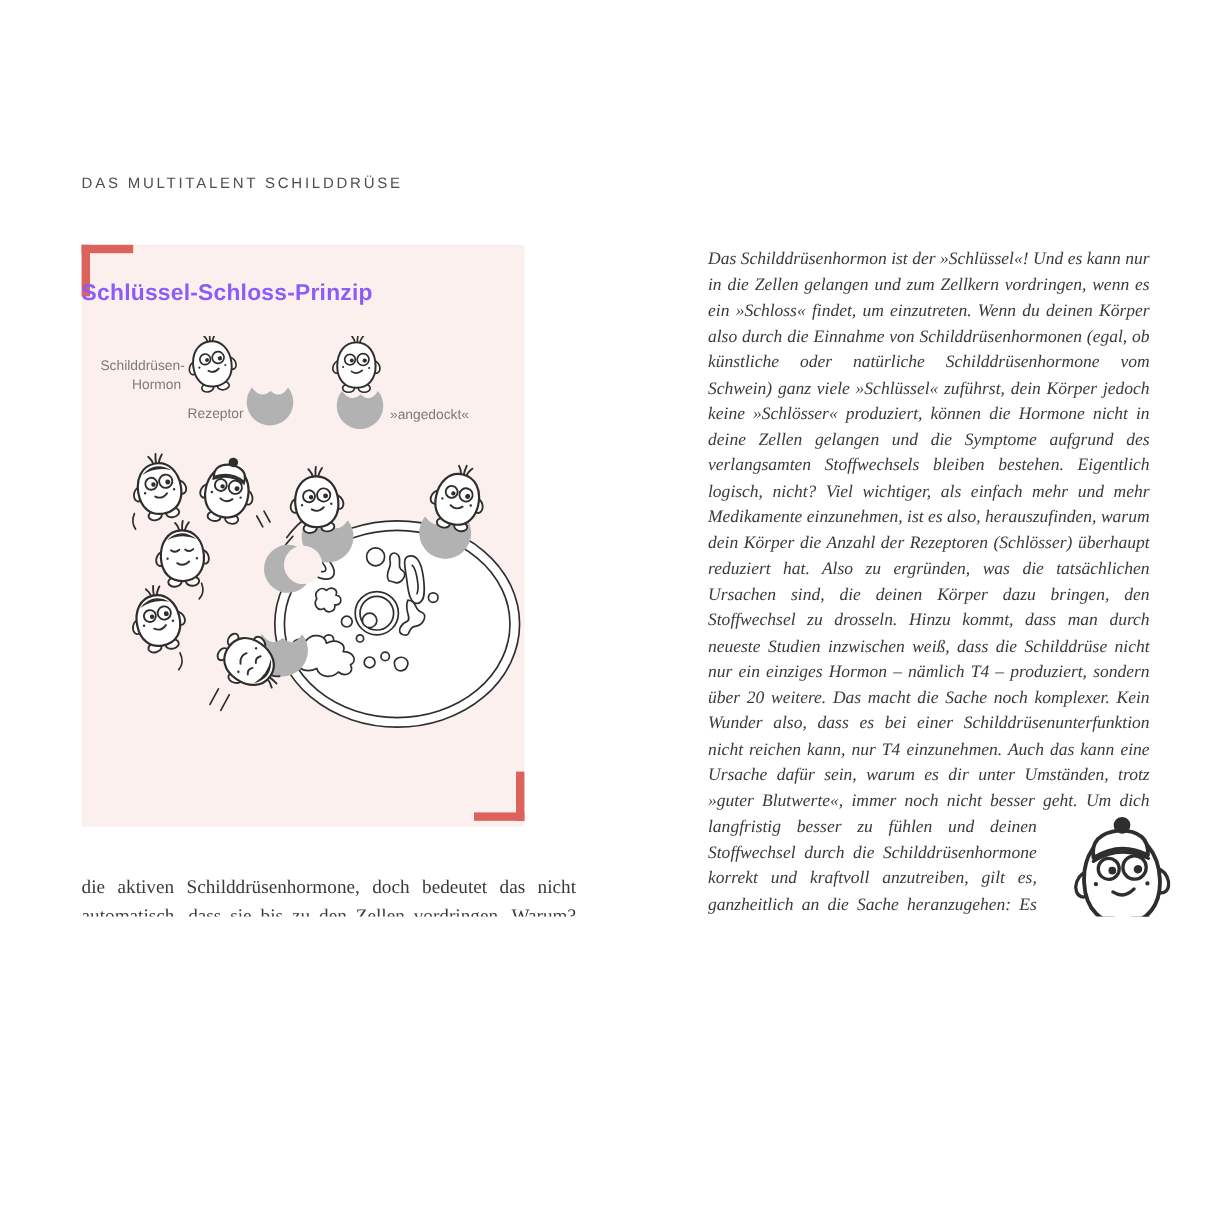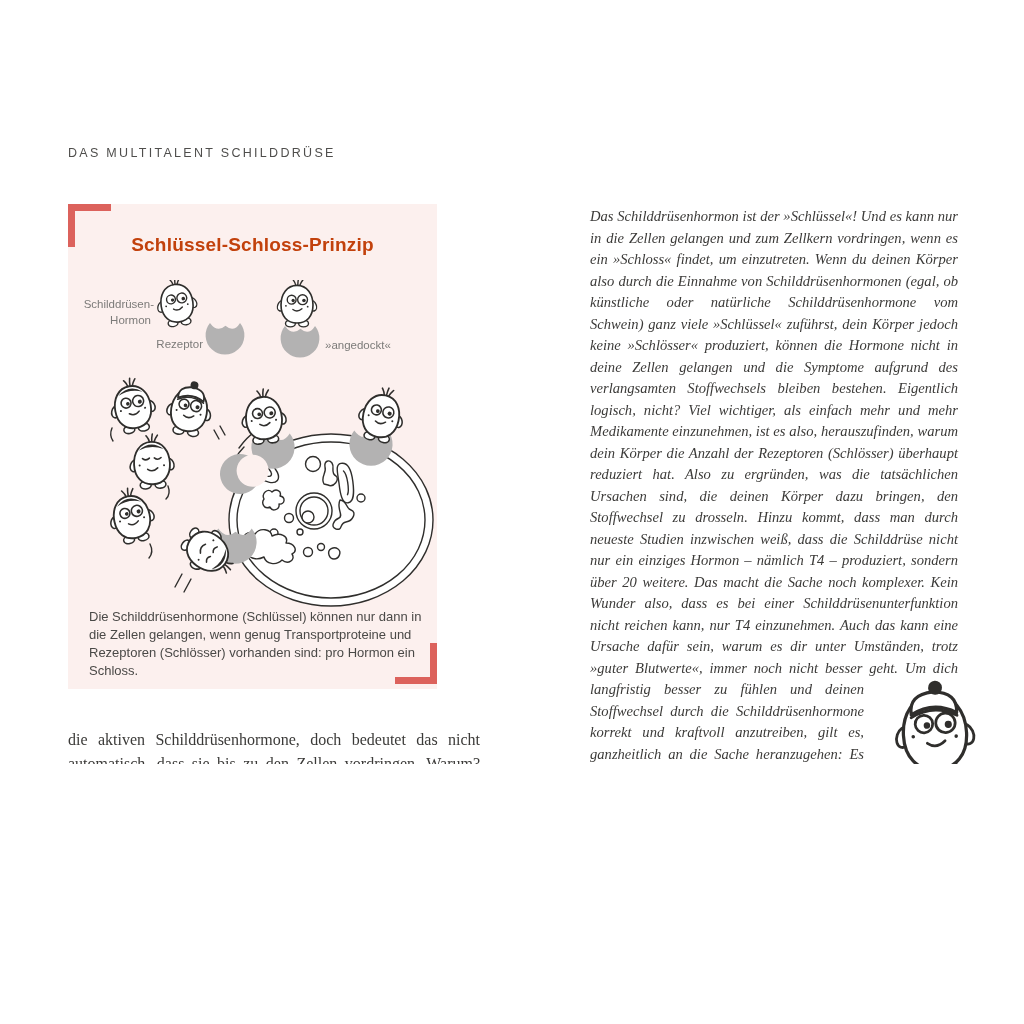--- a/index.html
+++ b/index.html
@@ -9,22 +9,22 @@
   .runhead-left{position:absolute;left:68px;top:146px;font-size:12.5px;letter-spacing:2.3px;
         color:#4f4e4c;font-weight:400;}
   .runhead-right{position:absolute;right:66px;top:147px;font-size:12.5px;letter-spacing:.4px;
         color:#d96660;font-weight:400;}
   
   .infobox{position:absolute;left:68px;top:204px;width:369px;height:485px;background:#fcf0ee;}
   .bracket-tl{position:absolute;left:0;top:0;width:36px;height:36px;
         border-left:7px solid #dc625c;border-top:7px solid #dc625c;}
   .bracket-br{position:absolute;right:0;bottom:5px;width:35px;height:34px;
         border-right:7px solid #dc625c;border-bottom:7px solid #dc625c;}
-  .infobox h2{margin:0;position:absolute;top:30px;left:0;width:100%;text-align:center;
-        font-size:19px;font-weight:bold;color:#c2410c;letter-spacing:.2px;}
+  .infobox h2{margin:0;position:absolute;top:30px;left:0;width:100%;
+        font-size:19px;font-weight:bold;color:#8b5cf6;letter-spacing:.2px;}
   .illu{position:absolute;left:0;top:76px;}
   .caption{position:absolute;left:21px;top:404px;width:336px;font-size:13px;line-height:18px;
         color:#4a4947;font-weight:500;}
   
   .body-left{position:absolute;left:68px;top:712px;width:412px;
         font-family:"Liberation Serif",serif;font-size:16px;line-height:24px;
         text-align:justify;hyphens:auto;-webkit-hyphens:auto;color:#3b3a38;}
   .right-col{position:absolute;left:590px;top:206px;width:368px;}
   .body-right{font-family:"Liberation Serif",serif;font-size:14.6px;line-height:21.5px;
         text-align:justify;hyphens:auto;-webkit-hyphens:auto;color:#3b3a38;margin:0;font-style:italic;}
@@ -202,21 +202,20 @@
 
       <g class="thin open">
         <path d="M 44,148 q -3,7 1,13"></path>
         <path d="M 146,150 l 5,9 M 152,146 l 5,9"></path>
         <path d="M 100,206 q 3,8 -2,13"></path>
         <path d="M 82,264 q 4,8 -1,14"></path>
         <path d="M 114,294 l -7,13 M 123,299 l -7,13"></path>
       </g>
     </svg>
 
-    <div class="caption">Die Schilddrüsenhormone (Schlüssel) können nur dann in die Zellen gelangen, wenn genug Transportproteine und Rezeptoren (Schlösser) vorhanden sind: pro Hormon ein Schloss.</div>
   </div>
 
   <p class="body-left">die aktiven Schilddrüsenhormone, doch bedeutet das nicht automatisch, dass sie bis zu den Zellen vordringen. Warum? Weil der menschliche Körper ausgesprochen schlau ist! Nur weil wir oben viel reinwerfen, heißt das noch lange nicht, dass viel in der Zelle ankommt. Das liegt am sogenannten Schlüssel-Schloss-Prinzip.</p>
 
   <div class="right-col">
     <div class="float-push"></div>
     <div class="float-hole"></div>
     <p class="body-right">Das Schilddrüsenhormon ist der »Schlüssel«! Und es kann nur in die Zellen gelangen und zum Zellkern vordringen, wenn es ein »Schloss« findet, um einzutreten. Wenn du deinen Körper also durch die Einnahme von Schilddrüsenhormonen (egal, ob künstliche oder natürliche Schilddrüsenhormone vom Schwein) ganz viele »Schlüssel« zuführst, dein Körper jedoch keine »Schlösser« produziert, können die Hormone nicht in deine Zellen gelangen und die Symptome aufgrund des verlangsamten Stoffwechsels bleiben bestehen. Eigentlich logisch, nicht? Viel wichtiger, als einfach mehr und mehr Medikamente einzunehmen, ist es also, herauszufinden, warum dein Körper die Anzahl der Rezeptoren (Schlösser) überhaupt reduziert hat. Also zu ergründen, was die tatsächlichen Ursachen sind, die deinen Körper dazu bringen, den Stoffwechsel zu drosseln. Hinzu kommt, dass man durch neueste Studien inzwischen weiß, dass die Schilddrüse nicht nur ein einziges Hormon – nämlich T4 – produziert, sondern über 20 weitere. Das macht die Sache noch komplexer. Kein Wunder also, dass es bei einer Schilddrüsenunterfunktion nicht reichen kann, nur T4 einzunehmen. Auch das kann eine Ursache dafür sein, warum es dir unter Umständen, trotz »guter Blutwerte«, immer noch nicht besser geht. Um dich langfristig besser zu fühlen und deinen Stoffwechsel durch die Schilddrüsenhormone korrekt und kraftvoll anzutreiben, gilt es, ganzheitlich an die Sache heranzugehen: Es geht also darum herauszufinden, an welchen Stellen im System eventuell Fehler auftreten und wo du vielleicht durch eine falsche Ernährungsweise oder durch deinen Lebensstil dein System im Augenblick noch zusätzlich negativ belastest.</p>
   </div>
 

